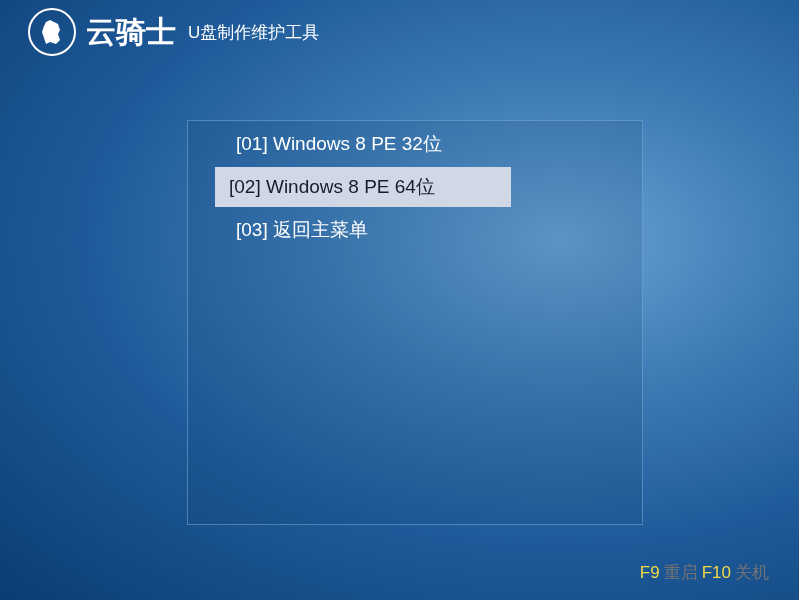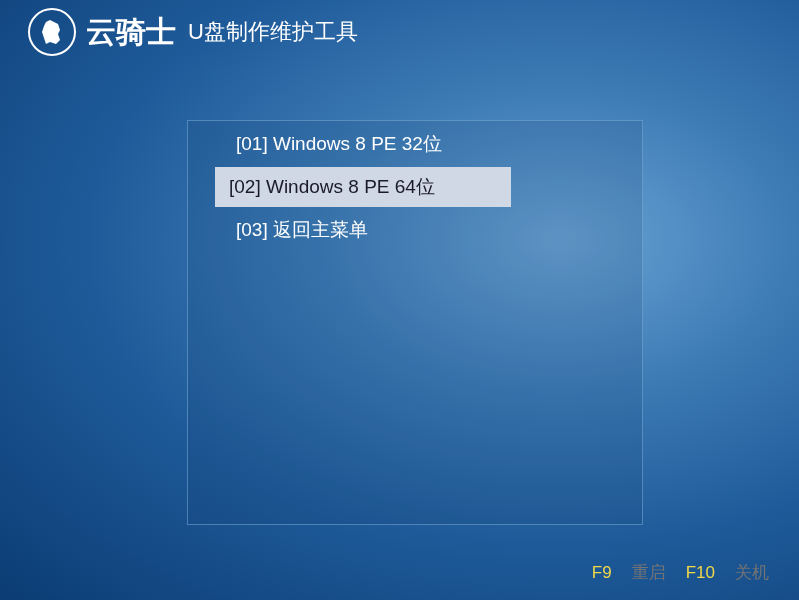--- a/index.html
+++ b/index.html
@@ -36,21 +36,21 @@
       fill: #ffffff;
     }
     .brand-name {
       color: #ffffff;
       font-size: 30px;
       font-weight: bold;
       margin-right: 12px;
     }
     .subtitle {
       color: #ffffff;
-      font-size: 22px;
+      font-size: 17px;
       margin-top: 0;
     }
     .menu-panel {
       position: absolute;
       left: 187px;
       top: 120px;
       width: 456px;
       height: 405px;
       border: 1px solid rgba(130, 180, 220, 0.5);
       background: rgba(20, 60, 110, 0.15);
@@ -67,21 +67,21 @@
       background: #d0d8e6;
       color: #1a1a2a;
       margin-left: 27px;
     }
     .footer {
       position: absolute;
       bottom: 16px;
       right: 30px;
       display: flex;
       align-items: center;
-      gap: 20px;
+      gap: 4px;
       font-size: 17px;
     }
     .fkey {
       color: #f0d848;
     }
     .flabel {
       color: #737373;
     }
   </style>
 </head>

